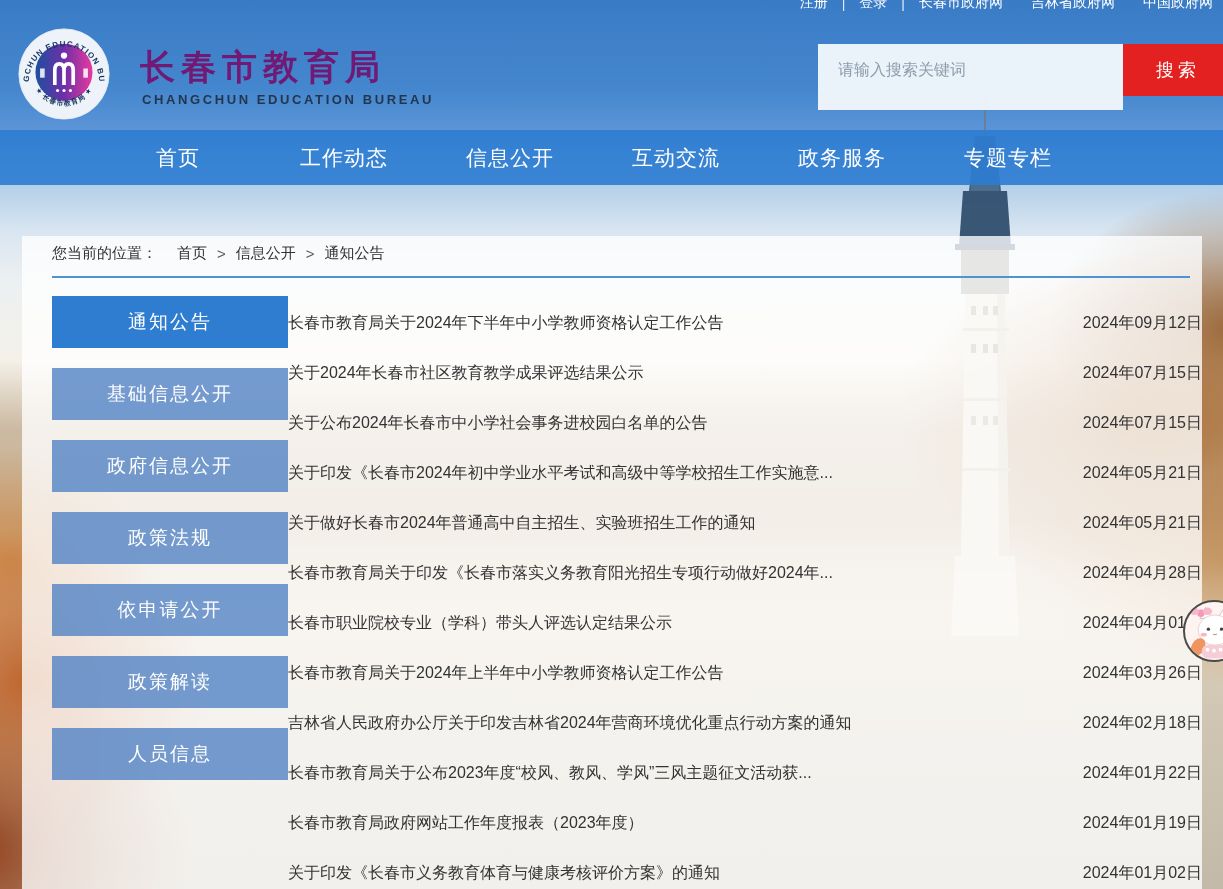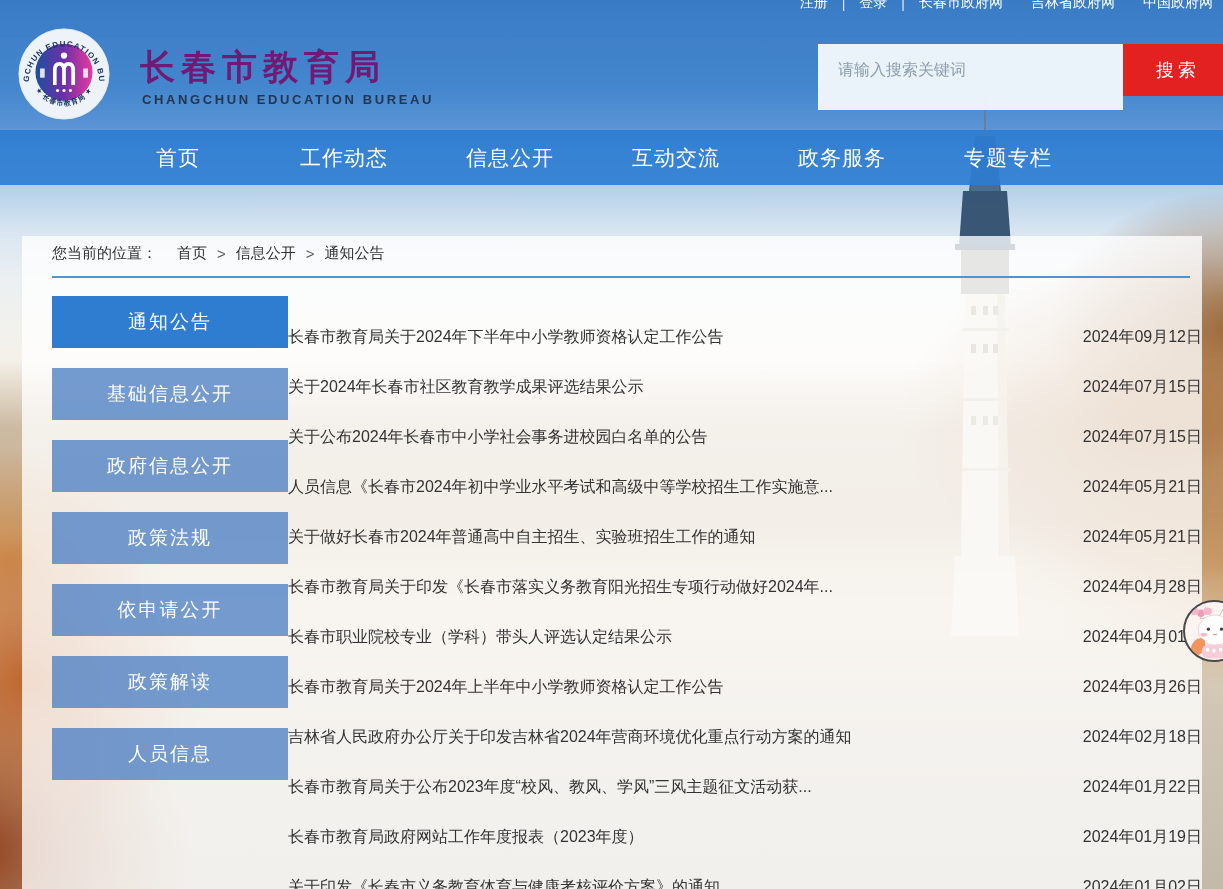--- a/index.html
+++ b/index.html
@@ -44,21 +44,21 @@
   .bc-sep{margin:0 10px;color:#555;}
   .bc-link{color:#333;text-decoration:none;cursor:pointer;}
   .bc-line{height:2px;background:#4f93d6;margin:13px 12px 0 30px;}
 
   .content{display:flex;margin-top:18px;}
   .sidebar{width:236px;margin-left:30px;flex:none;}
   .side-btn{height:52px;margin-bottom:20px;background:rgba(78,128,196,.78);color:#fff;font-size:19px;letter-spacing:2px;display:flex;align-items:center;justify-content:center;cursor:pointer;}
   .side-btn.active{background:#2e7dd1;}
 
   .list{flex:1;margin-left:72px;margin-right:12px;min-width:0;}
-  .row{height:50px;display:flex;align-items:flex-end;justify-content:space-between;}
+  .row{height:50px;display:flex;align-items:center;justify-content:space-between;}
   .row-title{font-size:16px;color:#333;white-space:nowrap;overflow:hidden;max-width:690px;cursor:pointer;}
   .row-date{font-size:16px;color:#333;white-space:nowrap;margin-left:8px;}
 
   
   .mascot{position:absolute;left:1183px;top:600px;width:62px;height:62px;z-index:6;border-radius:50%;background:#fdf4f2;border:2px solid #4a4a4a;box-sizing:border-box;cursor:pointer;overflow:hidden;}
 </style>
 </head>
 <body>
 
 <div id="stage">
@@ -219,21 +219,21 @@
             <a class="row-title">关于2024年长春市社区教育教学成果评选结果公示</a>
             <span class="row-date">2024年07月15日</span>
           </li>
 
           <li class="row">
             <a class="row-title">关于公布2024年长春市中小学社会事务进校园白名单的公告</a>
             <span class="row-date">2024年07月15日</span>
           </li>
 
           <li class="row">
-            <a class="row-title">人员信息《长春市2024年初中学业水平考试和高级中等学校招生工作实施意...</a>
+            <a class="row-title">关于印发《长春市2024年初中学业水平考试和高级中等学校招生工作实施意...</a>
             <span class="row-date">2024年05月21日</span>
           </li>
 
           <li class="row">
             <a class="row-title">关于做好长春市2024年普通高中自主招生、实验班招生工作的通知</a>
             <span class="row-date">2024年05月21日</span>
           </li>
 
           <li class="row">
             <a class="row-title">长春市教育局关于印发《长春市落实义务教育阳光招生专项行动做好2024年...</a>

